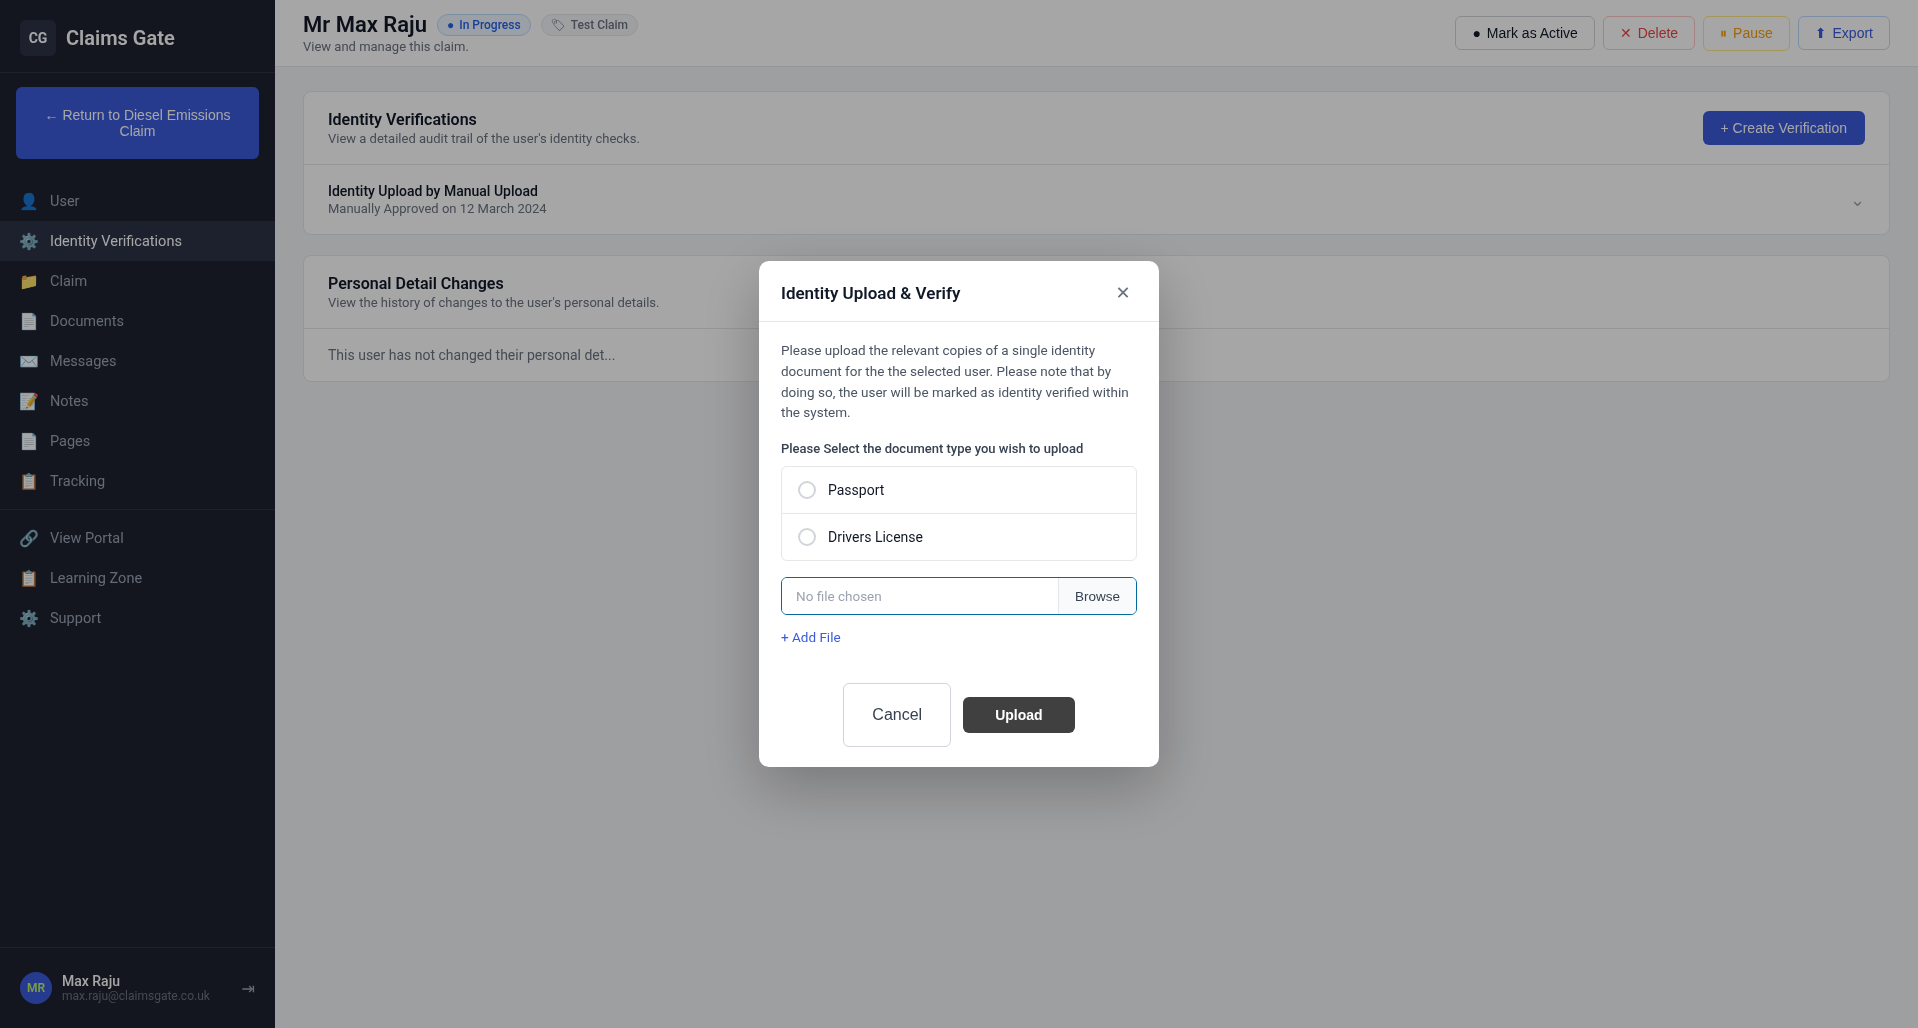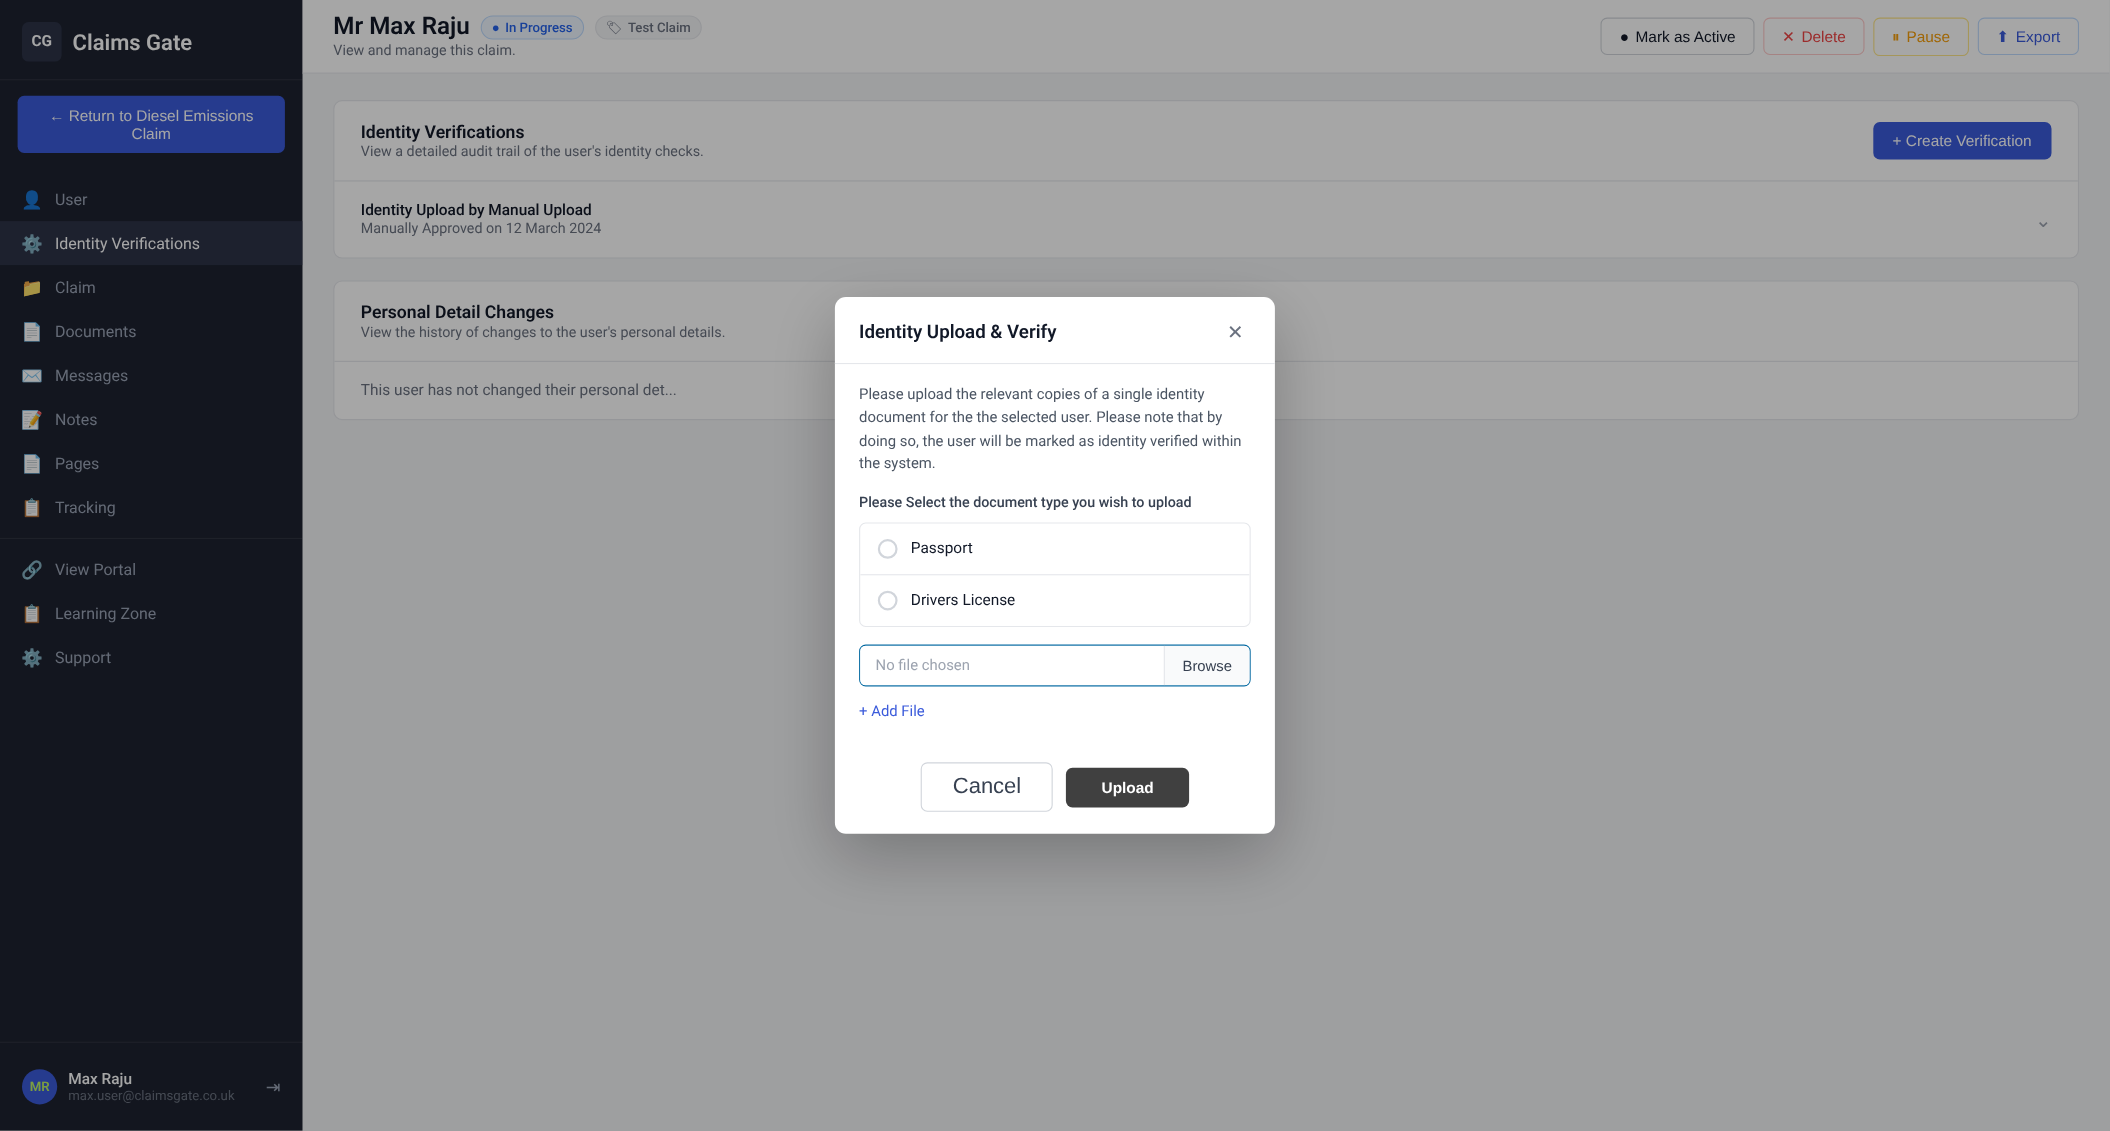--- a/index.html
+++ b/index.html
@@ -34,21 +34,21 @@
       font-size: 20px;
       font-weight: 600;
       color: #fff;
     }
     .sidebar-return-btn {
       margin: 14px 16px;
       background: #3b5bdb;
       color: #fff;
       border: none;
       border-radius: 6px;
-      padding: 10px 14px;
+      padding: 20px 14px;
       font-size: 14px;
       font-weight: 500;
       cursor: pointer;
       display: flex;
       align-items: center;
       gap: 8px;
       width: calc(100% - 32px);
     }
     .sidebar-nav {
       flex: 1;
@@ -334,22 +334,22 @@
       align-items: center;
       justify-content: center;
       gap: 12px;
       padding: 16px 22px 20px 22px;
     }
     .cancel-btn {
       background: #fff;
       border: 1px solid #d1d5db;
       color: #374151;
       border-radius: 6px;
-      padding: 10px 28px;
-      font-size: 20px;
+      padding: 22px 28px;
+      font-size: 16px;
       font-weight: 500;
       cursor: pointer;
     }
     .upload-btn {
       background: #404040;
       color: #fff;
       border: none;
       border-radius: 6px;
       padding: 10px 32px;
       font-size: 14px;
@@ -419,21 +419,21 @@
       <span>Support</span>
     </div>
       </div>
   </nav>
 
   <div class="sidebar-bottom">
     <div class="sidebar-user">
       <div class="user-avatar">MR</div>
       <div class="user-info">
         <div class="user-name">Max Raju</div>
-        <div class="user-email">max.user@claimsgate.co.uk</div>
+        <div class="user-email">max.raju@claimsgate.co.uk</div>
       </div>
       <span class="logout-icon">⇥</span>
     </div>
   </div>
 </div>
 
 <div class="main">
 
   <div class="header">
     <div class="header-left">

